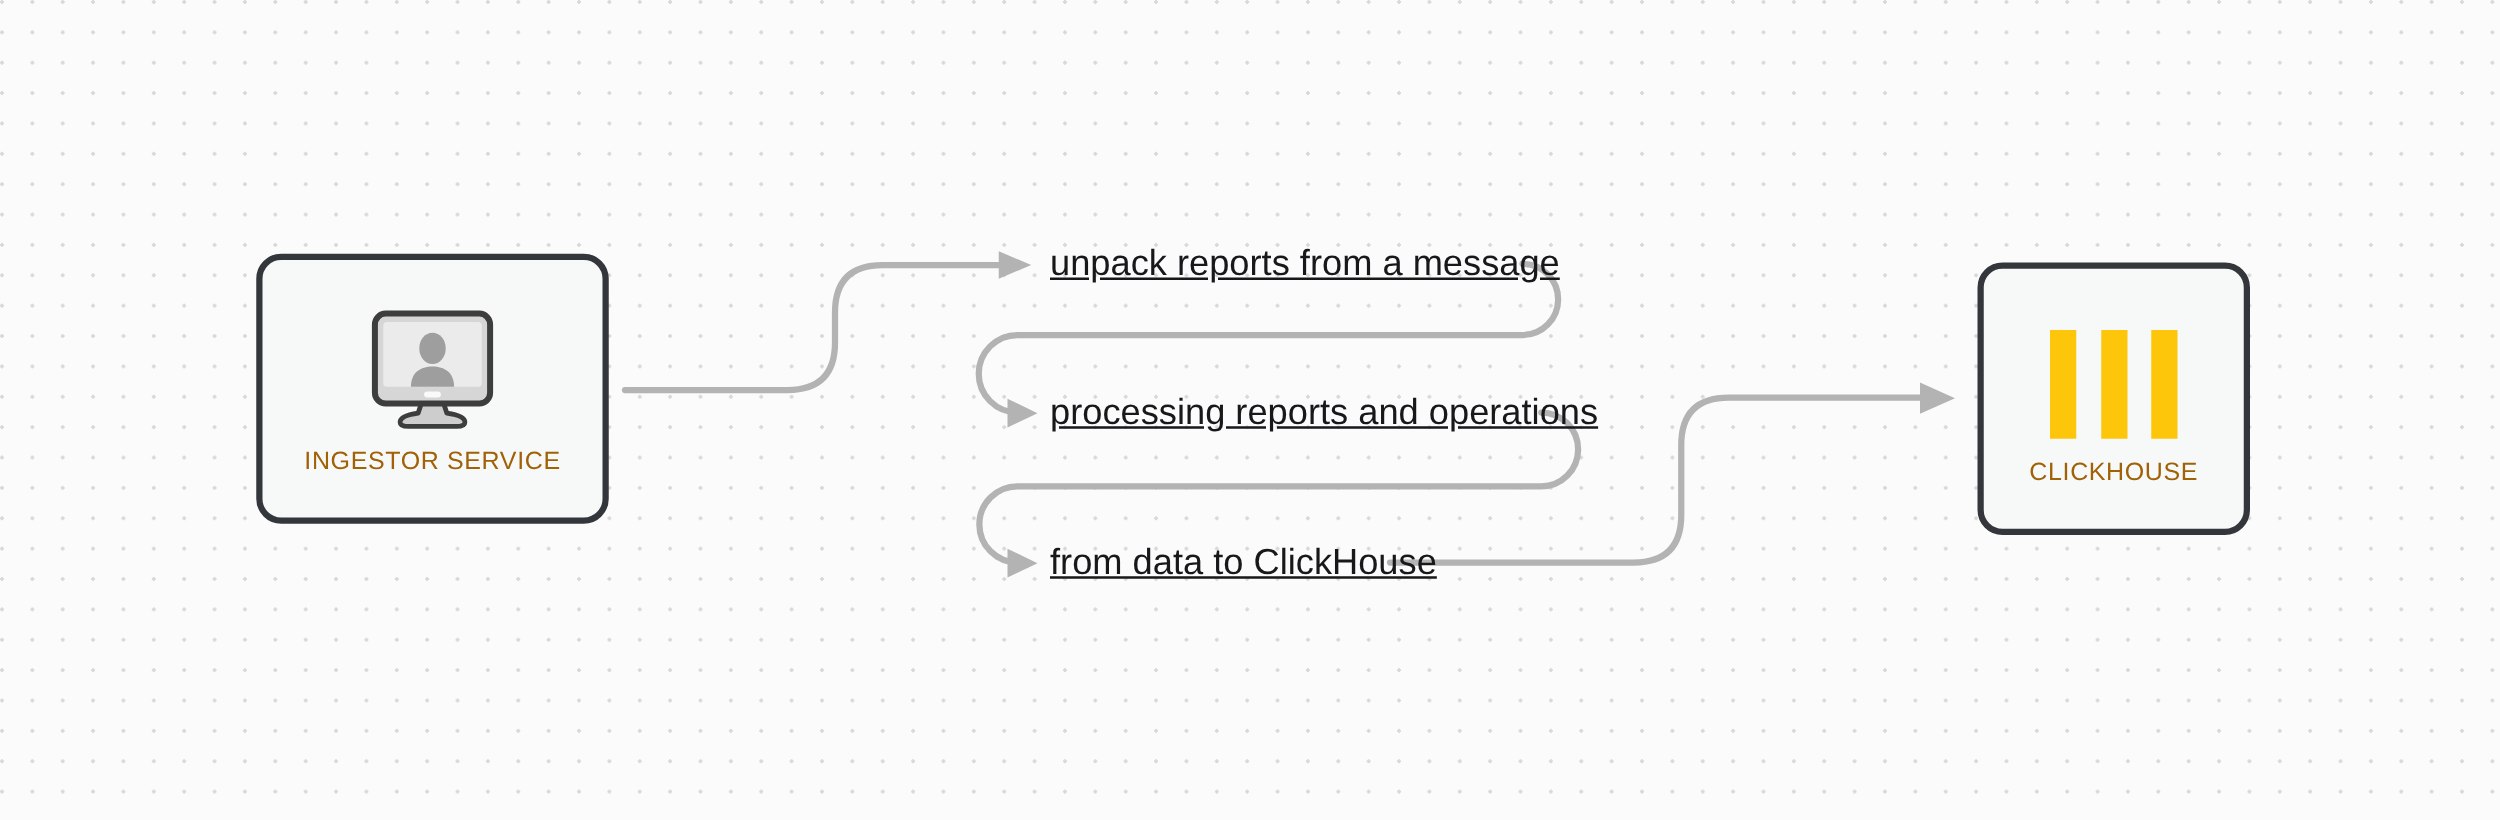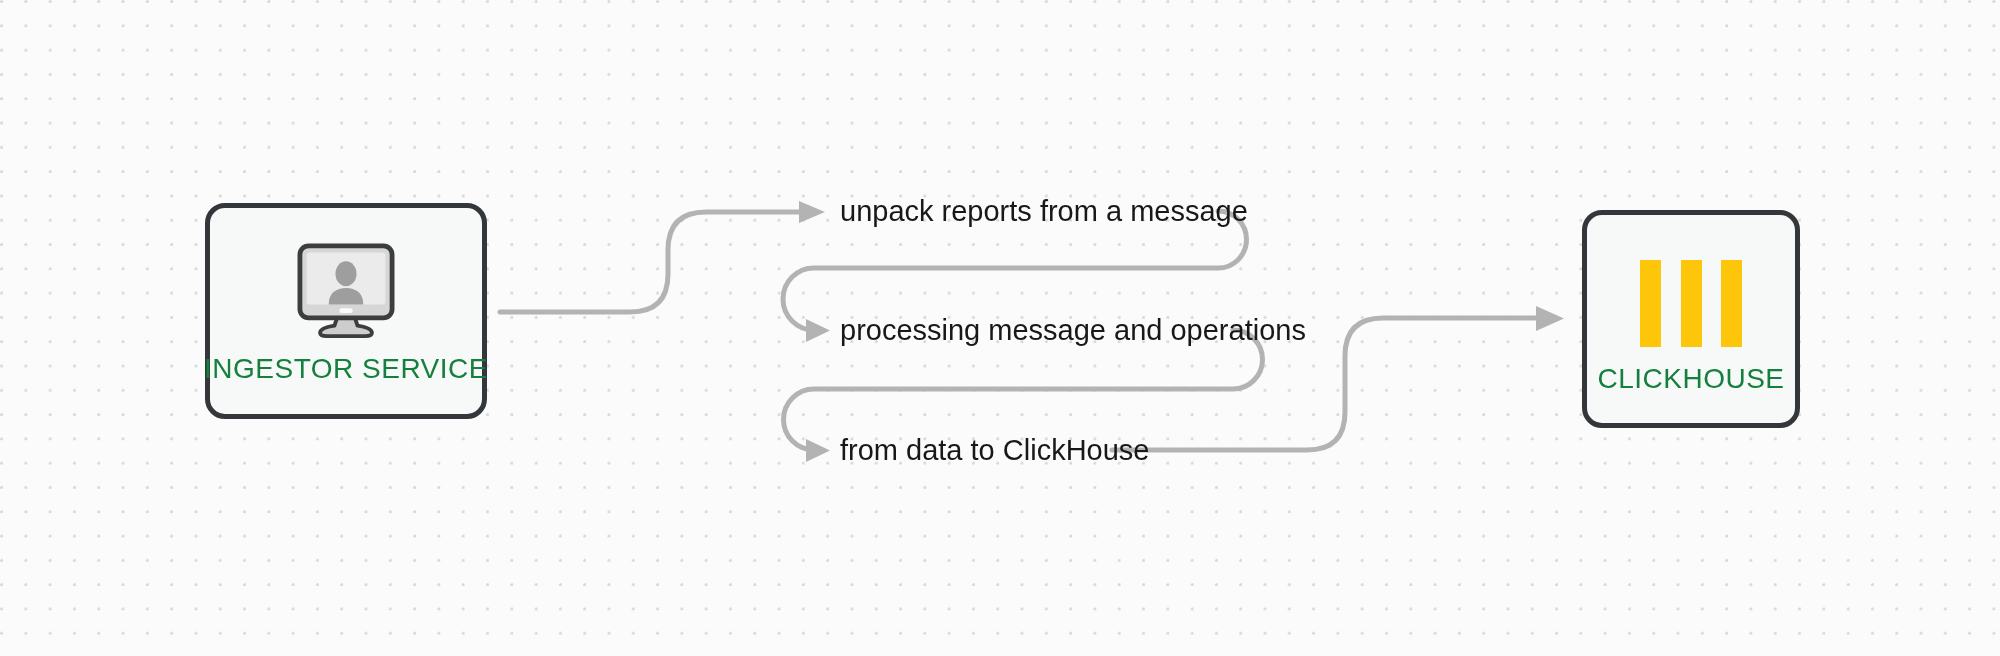--- a/index.html
+++ b/index.html
@@ -29,22 +29,22 @@
     border-radius: 20px;
     display: flex;
     flex-direction: column;
     align-items: center;
     justify-content: center;
   }
   .node-ingestor { left: 205px; top: 203px; width: 282px; height: 216px; gap: 14px; padding-top: 6px; }
   .node-clickhouse { left: 1582px; top: 210px; width: 218px; height: 218px; gap: 16px; padding-top: 16px; }
 
   .node-label {
-    font-size: 28px;
-    color: #15803d;
+    font-size: 20px;
+    color: #a16207;
     letter-spacing: 0.5px;
     white-space: nowrap;
   }
 
   .monitor-icon { width: 118px; height: 96px; display: block; }
 
   .ch-bars {
     width: 102px;
     height: 87px;
     display: flex;
@@ -55,20 +55,21 @@
     height: 87px;
     background: #fec60a;
   }
 
   .step-label {
     position: absolute;
     font-size: 29px;
     line-height: 34px;
     color: #17181a;
     white-space: nowrap;
+    text-decoration: underline;
   }
   .step-1 { left: 840px; top: 194px; }
   .step-2 { left: 840px; top: 313px; }
   .step-3 { left: 840px; top: 433px; }
 </style>
 </head>
 <body>
 
 <div class="canvas">
 
@@ -102,16 +103,16 @@
   <div class="node node-clickhouse">
     <div class="ch-bars">
       <span class="bar"></span>
       <span class="bar"></span>
       <span class="bar"></span>
     </div>
     <div class="node-label">CLICKHOUSE</div>
   </div>
 
   <div class="step-label step-1">unpack reports from a message</div>
-  <div class="step-label step-2">processing message and operations</div>
+  <div class="step-label step-2">processing reports and operations</div>
   <div class="step-label step-3">from data to ClickHouse</div>
 
 </div>
 
 </body></html>

